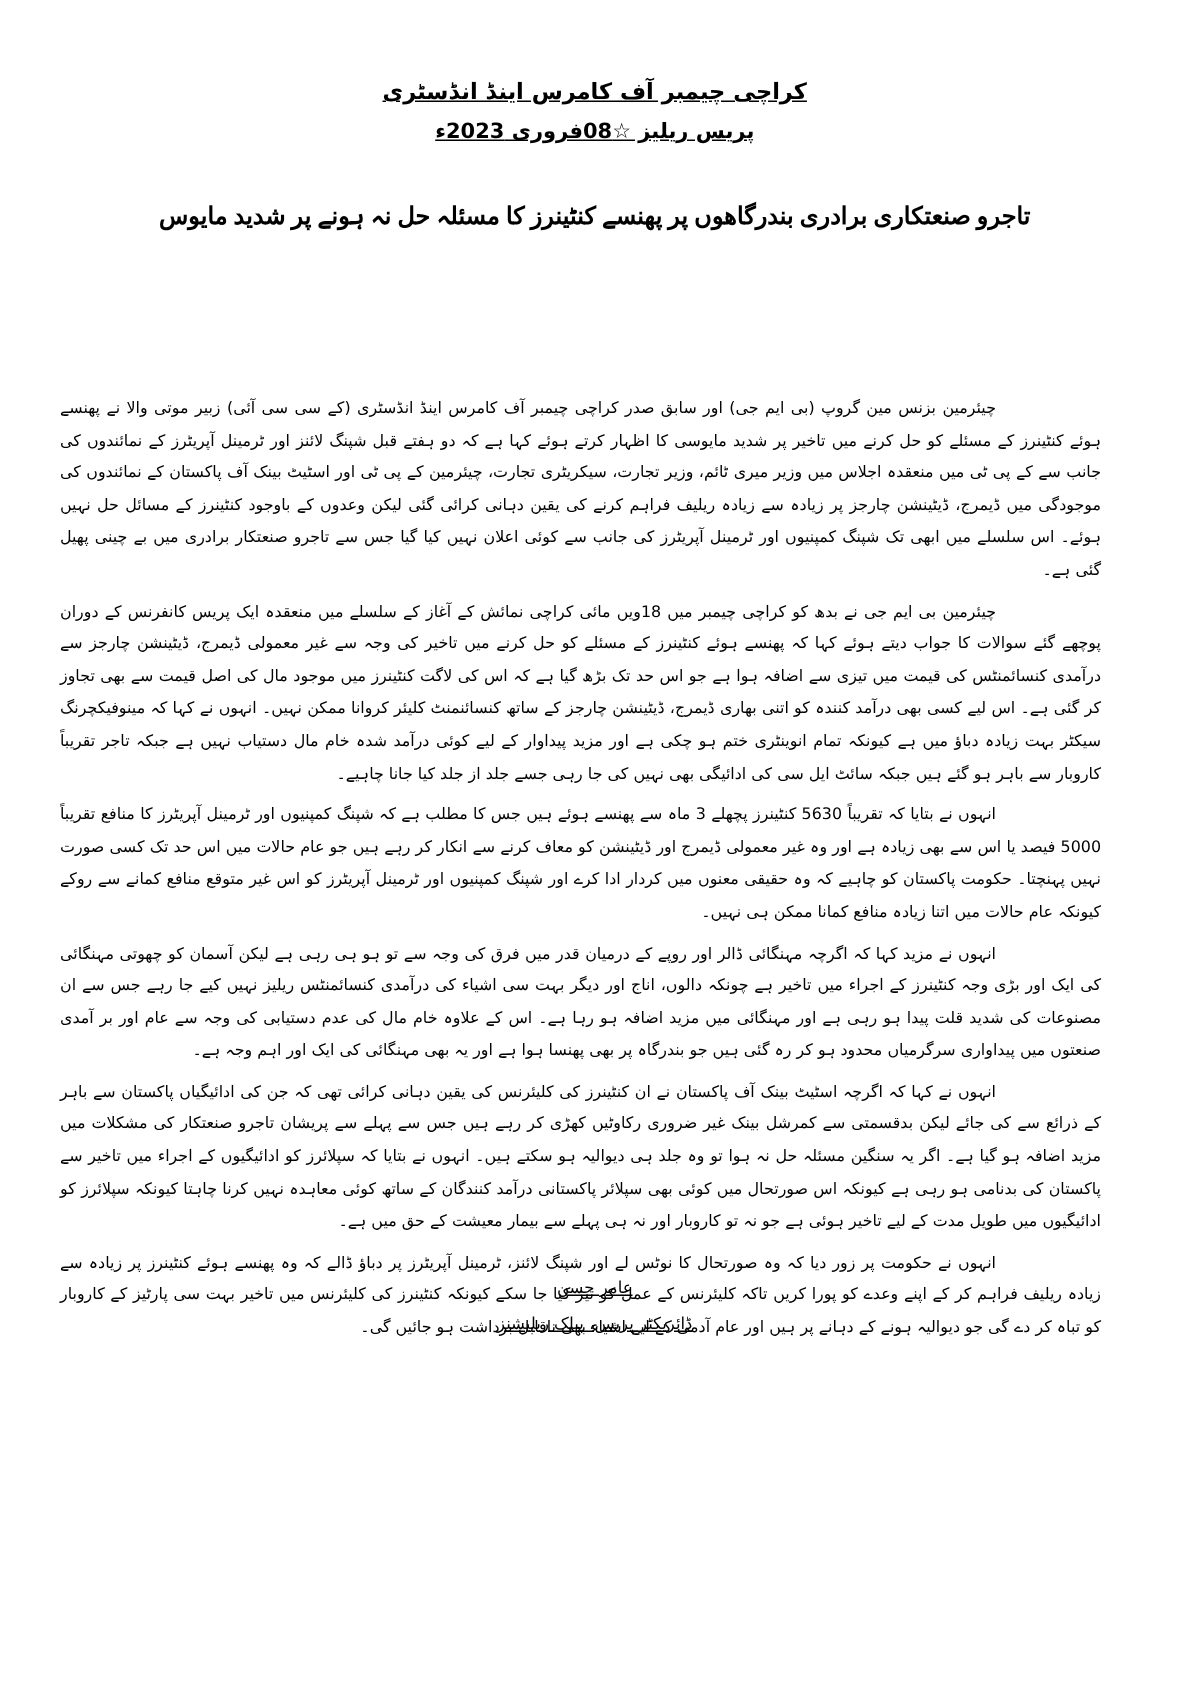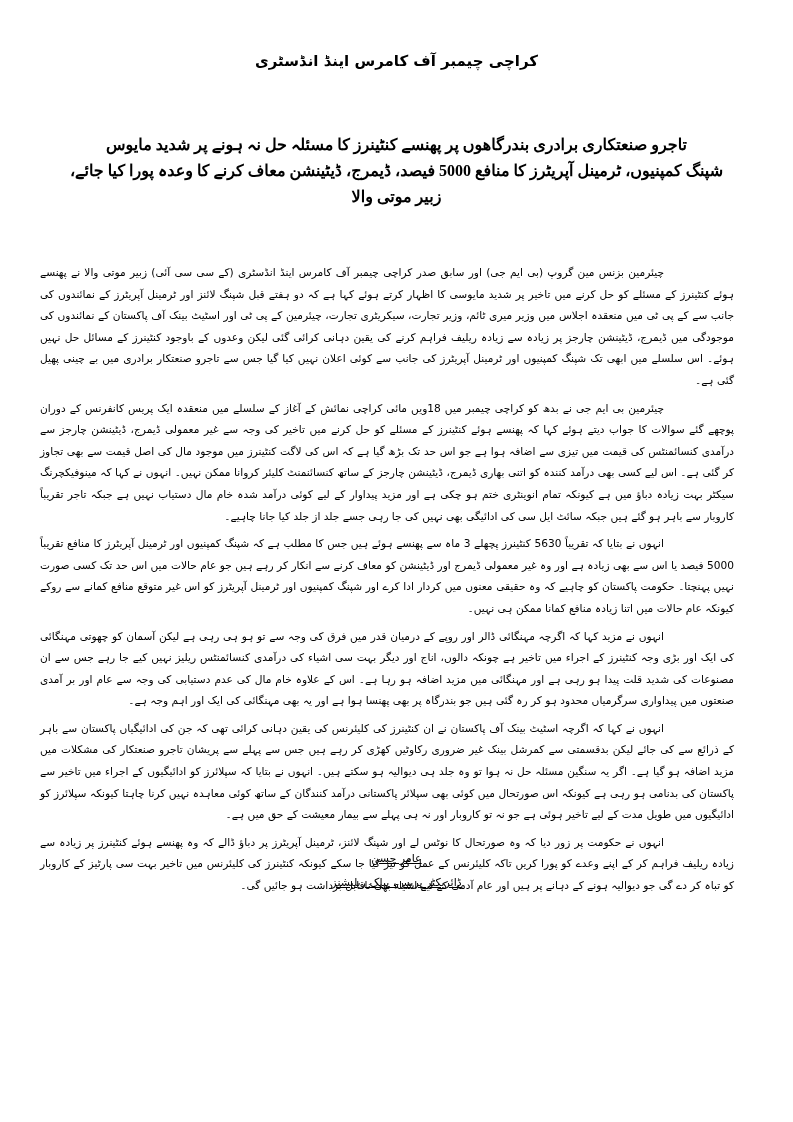--- a/index.html
+++ b/index.html
@@ -1,37 +1,37 @@
 <!DOCTYPE html>
 <html><head>
 <meta charset="utf-8">
 <style>
   html, body { margin: 0; padding: 0; background: #ffffff; }
   body { width: 793px; height: 1122px; position: relative; overflow: hidden; font-family: "DejaVu Sans", sans-serif; color: #000; }
   .page { position: absolute; left: 0; top: 0; width: 793px; height: 1122px; background: #fff; }
-  .hdr { position: absolute; left: 0; width: 793px; text-align: center; direction: rtl; font-weight: bold; }
+  .hdr { position: absolute; left: 0; width: 793px; text-align: center; direction: rtl; font-weight: bold; text-decoration: underline; }
   .org { top: 52px; font-size: 15px; }
   .pr { top: 80px; font-size: 14px; }
   .headline { position: absolute; left: 60px; width: 673px; top: 132px; text-align: center; direction: rtl; font-weight: bold; font-size: 16px; line-height: 26px; }
   .headline p { margin: 0; font-family: Liberation Serif, serif; }
   .body { position: absolute; left: 40px; width: 694px; top: 262px; direction: rtl; text-align: justify; font-size: 10.6px; line-height: 21.6px; }
   .body p { margin: 0 0 6px 0; text-indent: 70px; }
   .sig { position: absolute; left: 0; width: 793px; text-align: center; direction: rtl; font-size: 11px; text-decoration: underline; }
   .sig-name { top: 852px; }
   .sig-title { top: 876px; }
 </style>
 </head>
 <body>
 
 <div class="page">
   <div class="hdr org">کراچی چیمبر آف کامرس اینڈ انڈسٹری</div>
+  <div class="hdr pr">پریس ریلیز ☆08فروری 2023ء</div>
 
   <div class="headline">
     <p>تاجرو صنعتکاری برادری بندرگاهوں پر پھنسے کنٹینرز کا مسئلہ حل نہ ہونے پر شدید مایوس</p>
-    <p>شپنگ کمپنیوں، ٹرمینل آپریٹرز کا منافع 5000 فیصد، ڈیمرج، ڈیٹینشن معاف کرنے کا وعدہ پورا کیا جائے، زبیر موتی والا</p>
   </div>
 
   <div class="body">
     <p>چیئرمین بزنس مین گروپ (بی ایم جی) اور سابق صدر کراچی چیمبر آف کامرس اینڈ انڈسٹری (کے سی سی آئی) زبیر موتی والا نے پھنسے ہوئے کنٹینرز کے مسئلے کو حل کرنے میں تاخیر پر شدید مایوسی کا اظہار کرتے ہوئے کہا ہے کہ دو ہفتے قبل شپنگ لائنز اور ٹرمینل آپریٹرز کے نمائندوں کی جانب سے کے پی ٹی میں منعقدہ اجلاس میں وزیر میری ٹائم، وزیر تجارت، سیکریٹری تجارت، چیئرمین کے پی ٹی اور اسٹیٹ بینک آف پاکستان کے نمائندوں کی موجودگی میں ڈیمرج، ڈیٹینشن چارجز پر زیادہ سے زیادہ ریلیف فراہم کرنے کی یقین دہانی کرائی گئی لیکن وعدوں کے باوجود کنٹینرز کے مسائل حل نہیں ہوئے۔ اس سلسلے میں ابھی تک شپنگ کمپنیوں اور ٹرمینل آپریٹرز کی جانب سے کوئی اعلان نہیں کیا گیا جس سے تاجرو صنعتکار برادری میں بے چینی پھیل گئی ہے۔</p>
     <p>چیئرمین بی ایم جی نے بدھ کو کراچی چیمبر میں 18ویں مائی کراچی نمائش کے آغاز کے سلسلے میں منعقدہ ایک پریس کانفرنس کے دوران پوچھے گئے سوالات کا جواب دیتے ہوئے کہا کہ پھنسے ہوئے کنٹینرز کے مسئلے کو حل کرنے میں تاخیر کی وجہ سے غیر معمولی ڈیمرج، ڈیٹینشن چارجز سے درآمدی کنسائمنٹس کی قیمت میں تیزی سے اضافہ ہوا ہے جو اس حد تک بڑھ گیا ہے کہ اس کی لاگت کنٹینرز میں موجود مال کی اصل قیمت سے بھی تجاوز کر گئی ہے۔ اس لیے کسی بھی درآمد کنندہ کو اتنی بھاری ڈیمرج، ڈیٹینشن چارجز کے ساتھ کنسائنمنٹ کلیئر کروانا ممکن نہیں۔ انہوں نے کہا کہ مینوفیکچرنگ سیکٹر بہت زیادہ دباؤ میں ہے کیونکہ تمام انوینٹری ختم ہو چکی ہے اور مزید پیداوار کے لیے کوئی درآمد شدہ خام مال دستیاب نہیں ہے جبکہ تاجر تقریباً کاروبار سے باہر ہو گئے ہیں جبکہ سائٹ ایل سی کی ادائیگی بھی نہیں کی جا رہی جسے جلد از جلد کیا جانا چاہیے۔</p>
     <p>انہوں نے بتایا کہ تقریباً 5630 کنٹینرز پچھلے 3 ماہ سے پھنسے ہوئے ہیں جس کا مطلب ہے کہ شپنگ کمپنیوں اور ٹرمینل آپریٹرز کا منافع تقریباً 5000 فیصد یا اس سے بھی زیادہ ہے اور وہ غیر معمولی ڈیمرج اور ڈیٹینشن کو معاف کرنے سے انکار کر رہے ہیں جو عام حالات میں اس حد تک کسی صورت نہیں پہنچتا۔ حکومت پاکستان کو چاہیے کہ وہ حقیقی معنوں میں کردار ادا کرے اور شپنگ کمپنیوں اور ٹرمینل آپریٹرز کو اس غیر متوقع منافع کمانے سے روکے کیونکہ عام حالات میں اتنا زیادہ منافع کمانا ممکن ہی نہیں۔</p>
     <p>انہوں نے مزید کہا کہ اگرچہ مہنگائی ڈالر اور روپے کے درمیان قدر میں فرق کی وجہ سے تو ہو ہی رہی ہے لیکن آسمان کو چھوتی مہنگائی کی ایک اور بڑی وجہ کنٹینرز کے اجراء میں تاخیر ہے چونکہ دالوں، اناج اور دیگر بہت سی اشیاء کی درآمدی کنسائمنٹس ریلیز نہیں کیے جا رہے جس سے ان مصنوعات کی شدید قلت پیدا ہو رہی ہے اور مہنگائی میں مزید اضافہ ہو رہا ہے۔ اس کے علاوہ خام مال کی عدم دستیابی کی وجہ سے عام اور بر آمدی صنعتوں میں پیداواری سرگرمیاں محدود ہو کر رہ گئی ہیں جو بندرگاہ پر بھی پھنسا ہوا ہے اور یہ بھی مہنگائی کی ایک اور اہم وجہ ہے۔</p>
     <p>انہوں نے کہا کہ اگرچہ اسٹیٹ بینک آف پاکستان نے ان کنٹینرز کی کلیئرنس کی یقین دہانی کرائی تھی کہ جن کی ادائیگیاں پاکستان سے باہر کے ذرائع سے کی جائے لیکن بدقسمتی سے کمرشل بینک غیر ضروری رکاوٹیں کھڑی کر رہے ہیں جس سے پہلے سے پریشان تاجرو صنعتکار کی مشکلات میں مزید اضافہ ہو گیا ہے۔ اگر یہ سنگین مسئلہ حل نہ ہوا تو وہ جلد ہی دیوالیہ ہو سکتے ہیں۔ انہوں نے بتایا کہ سپلائرز کو ادائیگیوں کے اجراء میں تاخیر سے پاکستان کی بدنامی ہو رہی ہے کیونکہ اس صورتحال میں کوئی بھی سپلائر پاکستانی درآمد کنندگان کے ساتھ کوئی معاہدہ نہیں کرنا چاہتا کیونکہ سپلائرز کو ادائیگیوں میں طویل مدت کے لیے تاخیر ہوئی ہے جو نہ تو کاروبار اور نہ ہی پہلے سے بیمار معیشت کے حق میں ہے۔</p>
     <p>انہوں نے حکومت پر زور دیا کہ وہ صورتحال کا نوٹس لے اور شپنگ لائنز، ٹرمینل آپریٹرز پر دباؤ ڈالے کہ وہ پھنسے ہوئے کنٹینرز پر زیادہ سے زیادہ ریلیف فراہم کر کے اپنے وعدے کو پورا کریں تاکہ کلیئرنس کے عمل کو تیز کیا جا سکے کیونکہ کنٹینرز کی کلیئرنس میں تاخیر بہت سی پارٹیز کے کاروبار کو تباہ کر دے گی جو دیوالیہ ہونے کے دہانے پر ہیں اور عام آدمی کے لیے اشیاء بھی ناقابل برداشت ہو جائیں گی۔</p>
   </div>

